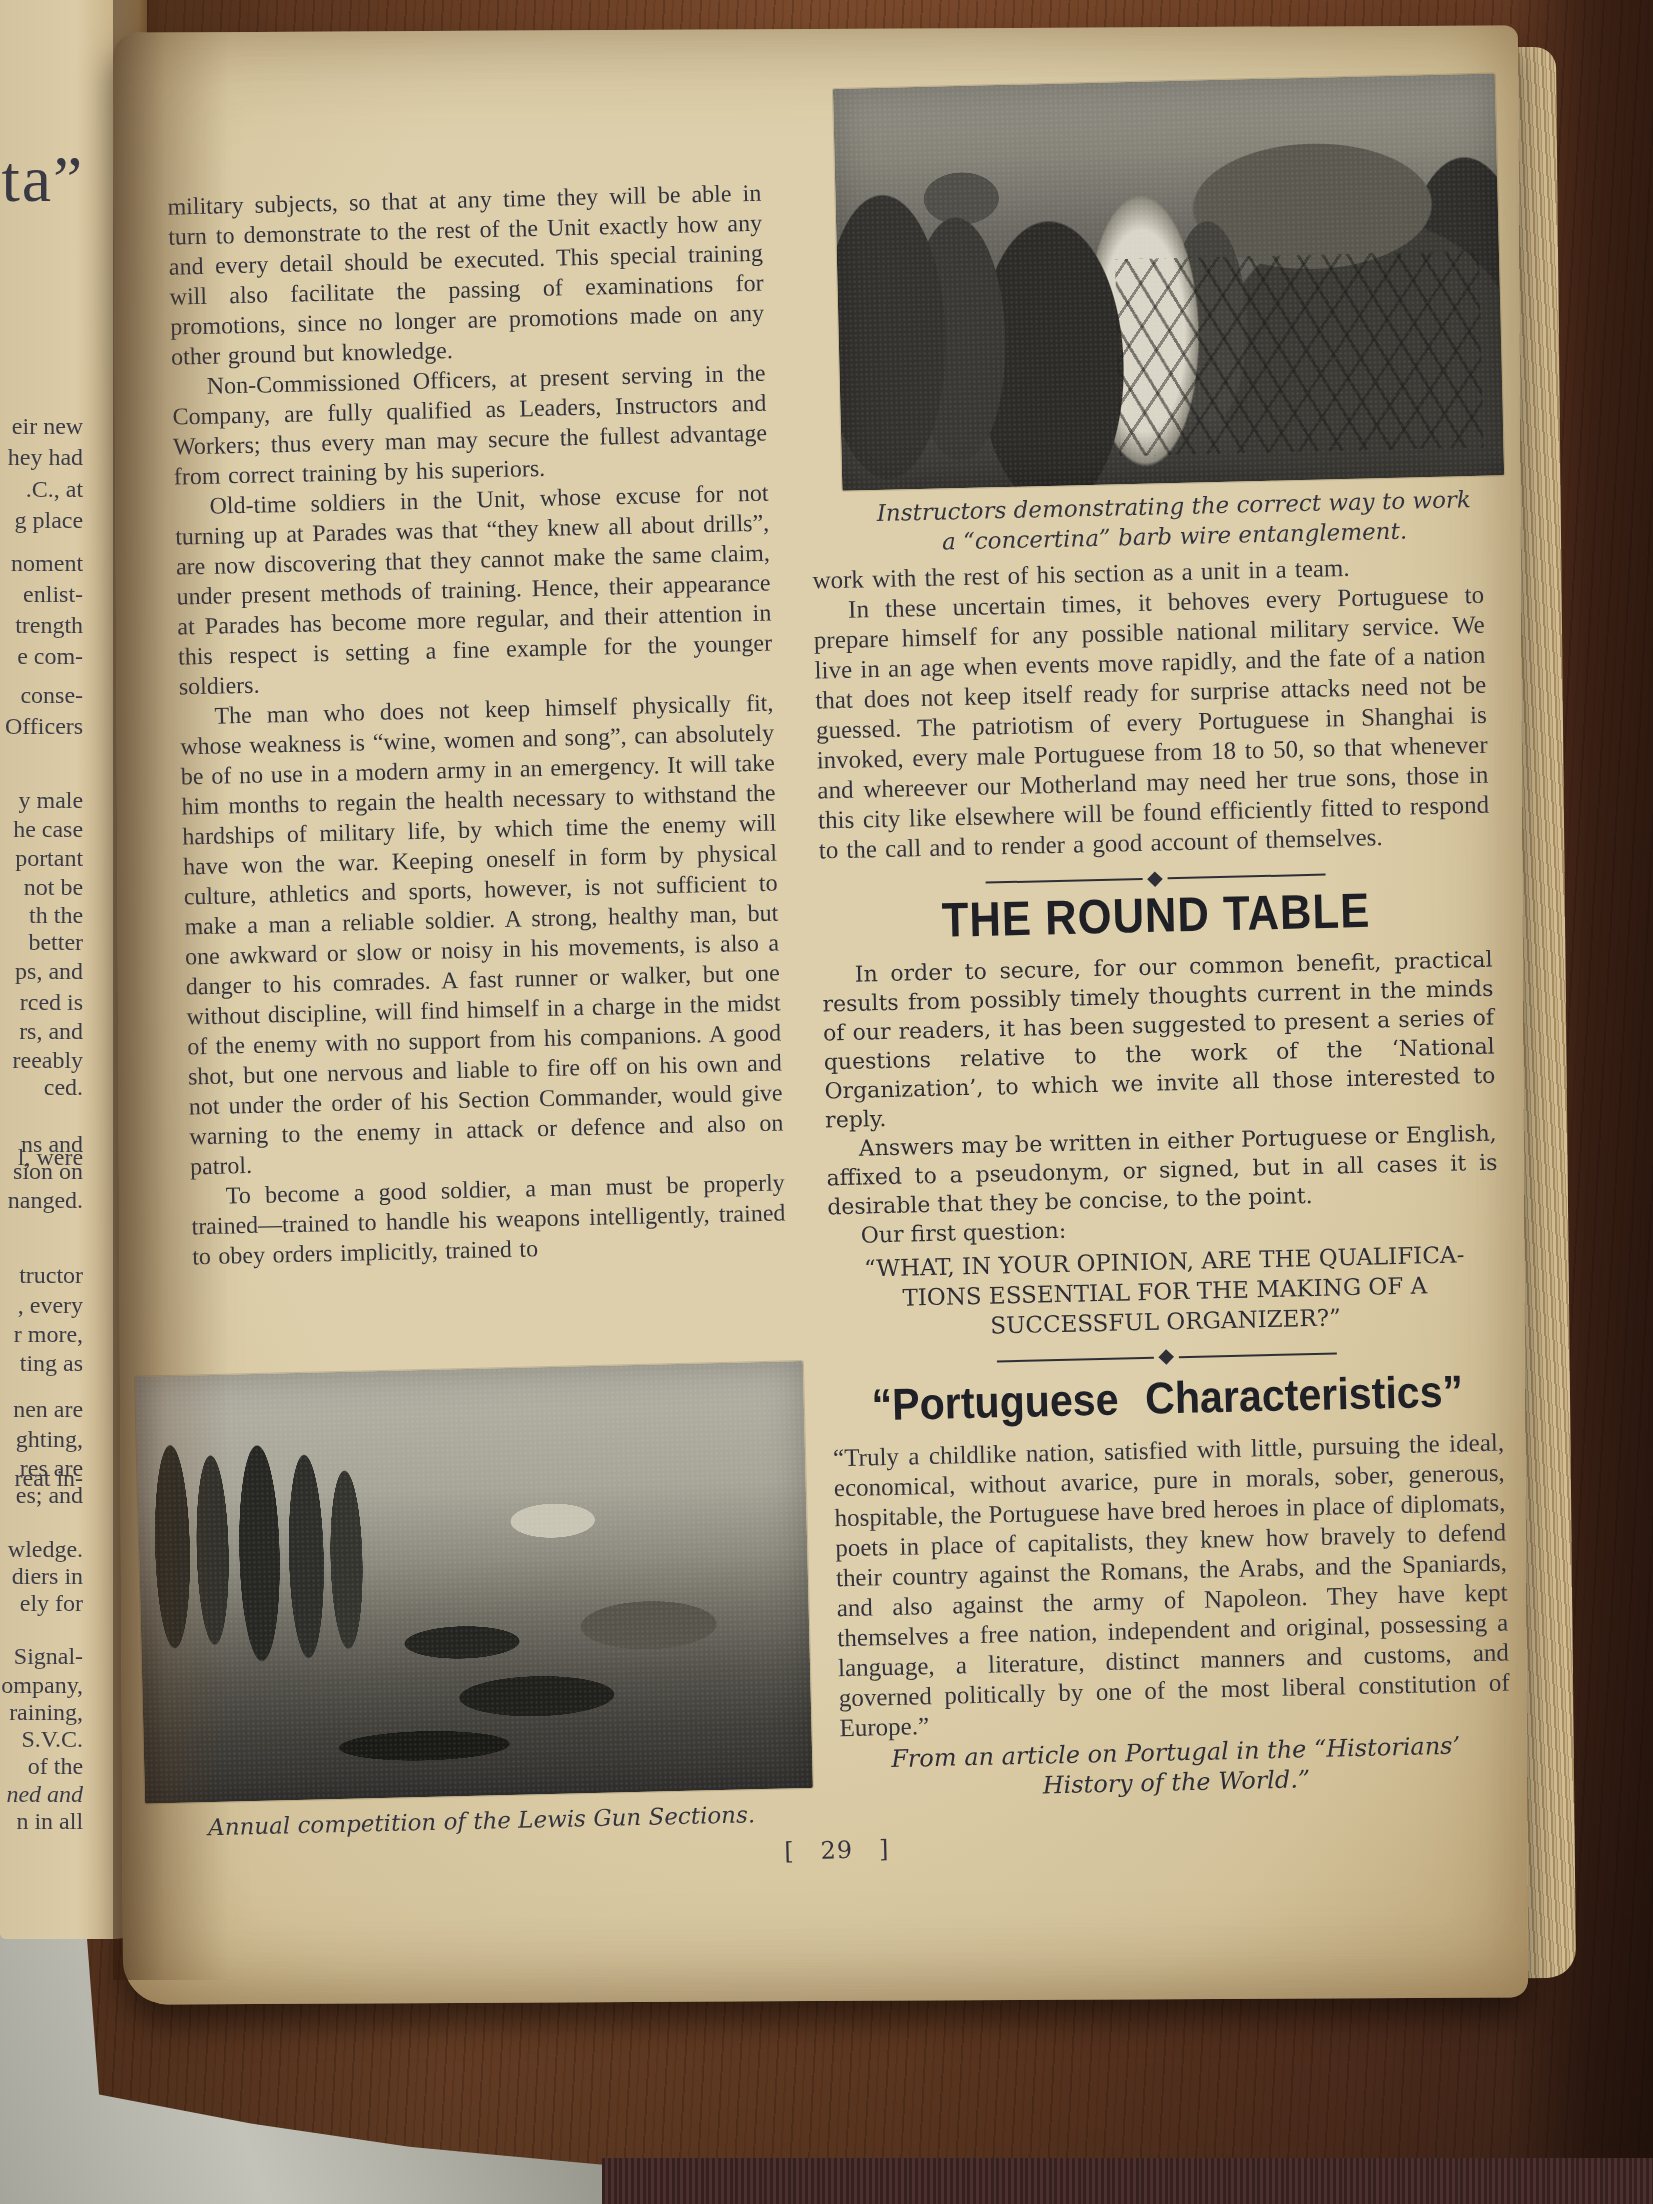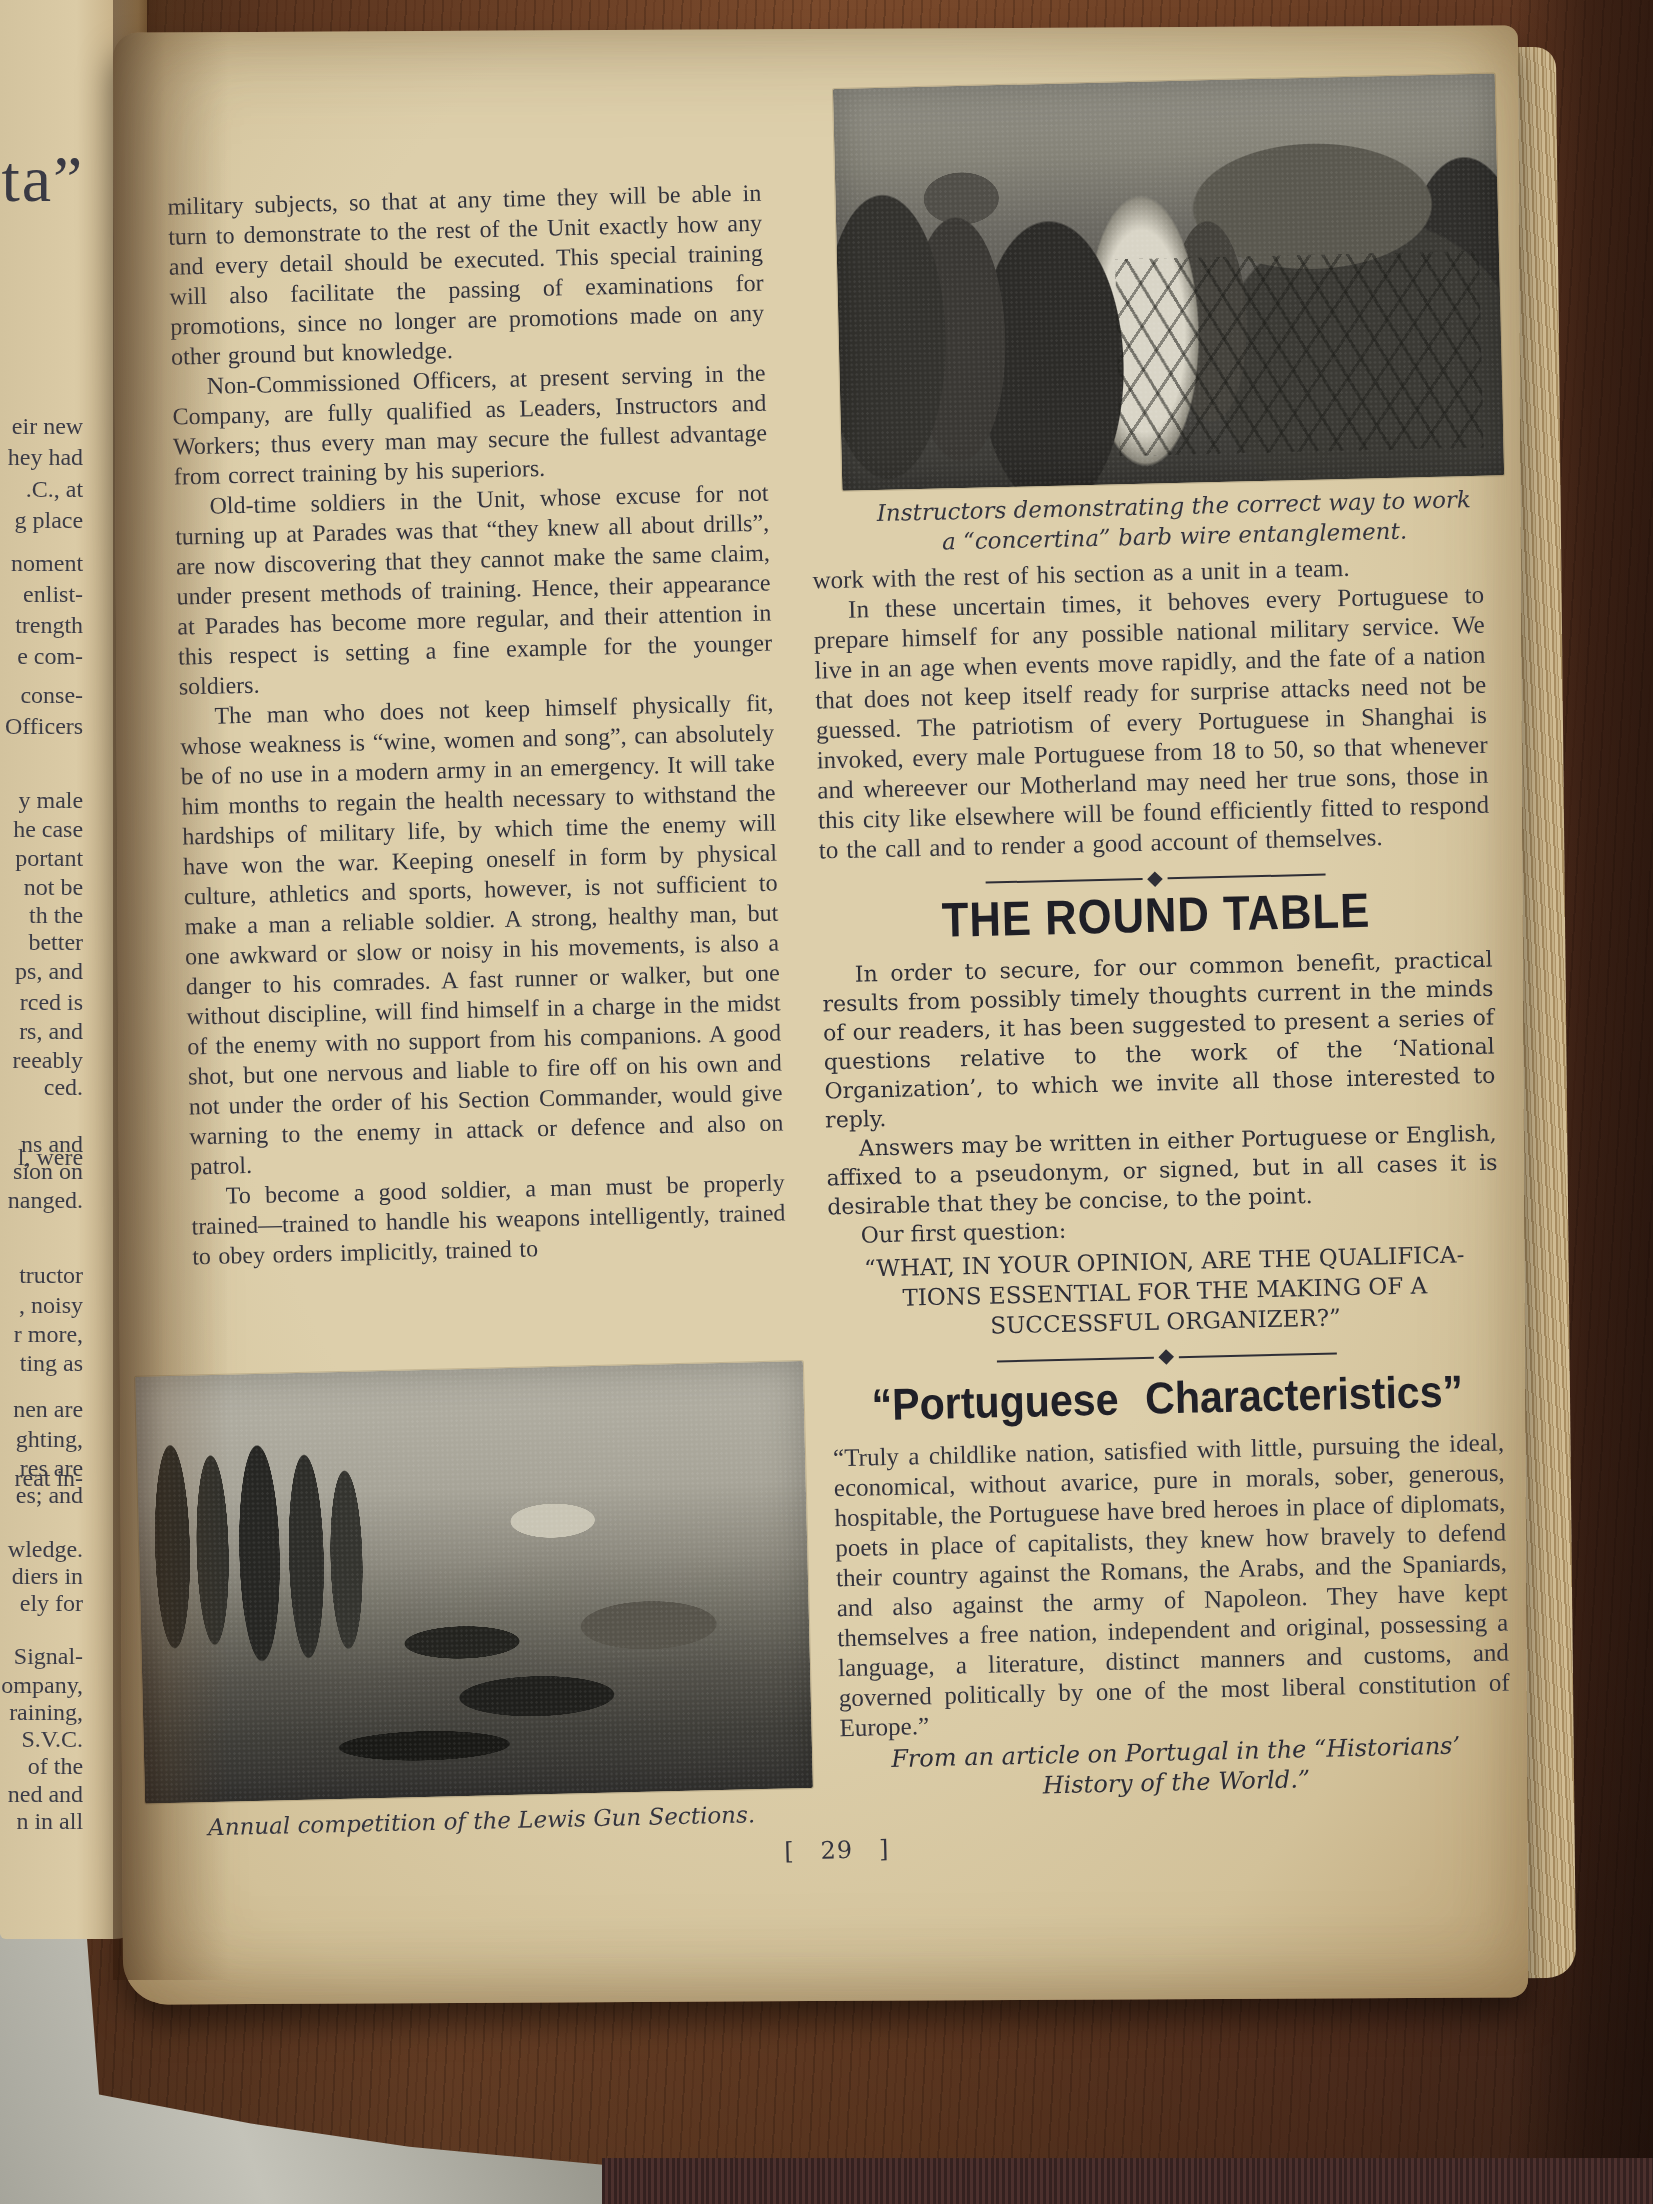--- a/index.html
+++ b/index.html
@@ -149,37 +149,37 @@
       <span class="frag" style="top: 957px;">ps, and</span>
       <span class="frag" style="top: 988px;">rced is</span>
       <span class="frag" style="top: 1017px;">rs, and</span>
       <span class="frag" style="top: 1046px;">reeably</span>
       <span class="frag" style="top: 1073px;">ced.</span>
       <span class="frag" style="top: 1143px;">l, were</span>
       <span class="frag" style="top: 1130px;">ns and</span>
       <span class="frag" style="top: 1157px;">sion on</span>
       <span class="frag" style="top: 1186px;">nanged.</span>
       <span class="frag" style="top: 1261px;">tructor</span>
-      <span class="frag" style="top: 1291px;">, noisy</span>
+      <span class="frag" style="top: 1291px;">, every</span>
       <span class="frag" style="top: 1320px;">r more,</span>
       <span class="frag" style="top: 1349px;">ting as</span>
       <span class="frag" style="top: 1395px;">nen are</span>
       <span class="frag" style="top: 1425px;">ghting,</span>
       <span class="frag" style="top: 1454px;">res are</span>
       <span class="frag" style="top: 1481px;">es; and</span>
       <span class="frag" style="top: 1440px; margin-top: 24px;">reat in-</span>
       <span class="frag" style="top: 1535px;">wledge.</span>
       <span class="frag" style="top: 1562px;">diers in</span>
       <span class="frag" style="top: 1589px;">ely for</span>
       <span class="frag" style="top: 1642px;">Signal-</span>
       <span class="frag" style="top: 1671px;">ompany,</span>
       <span class="frag" style="top: 1698px;">raining,</span>
       <span class="frag" style="top: 1725px;">S.V.C.</span>
       <span class="frag" style="top: 1752px;">of the</span>
-      <span class="frag" style="top: 1780px;">ned and</span>
+      <span class="frag" style="top: 1780px; font-style: italic;">ned and</span>
       <span class="frag" style="top: 1807px;">n in all</span>
     </div>
 </div>
 
 <div class="page">
   <div class="content">
 
     <div class="col-left">
       <p>military subjects, so that at any time they will be able in turn to demonstrate to the rest of the Unit exactly how any and every detail should be executed. This special training will also facilitate the passing of examinations for promotions, since no longer are promotions made on any other ground but knowledge.</p>
       <p class="ind">Non-Commissioned Officers, at present serving in the Company, are fully qualified as Leaders, Instructors and Workers; thus every man may secure the fullest advantage from correct training by his superiors.</p>

